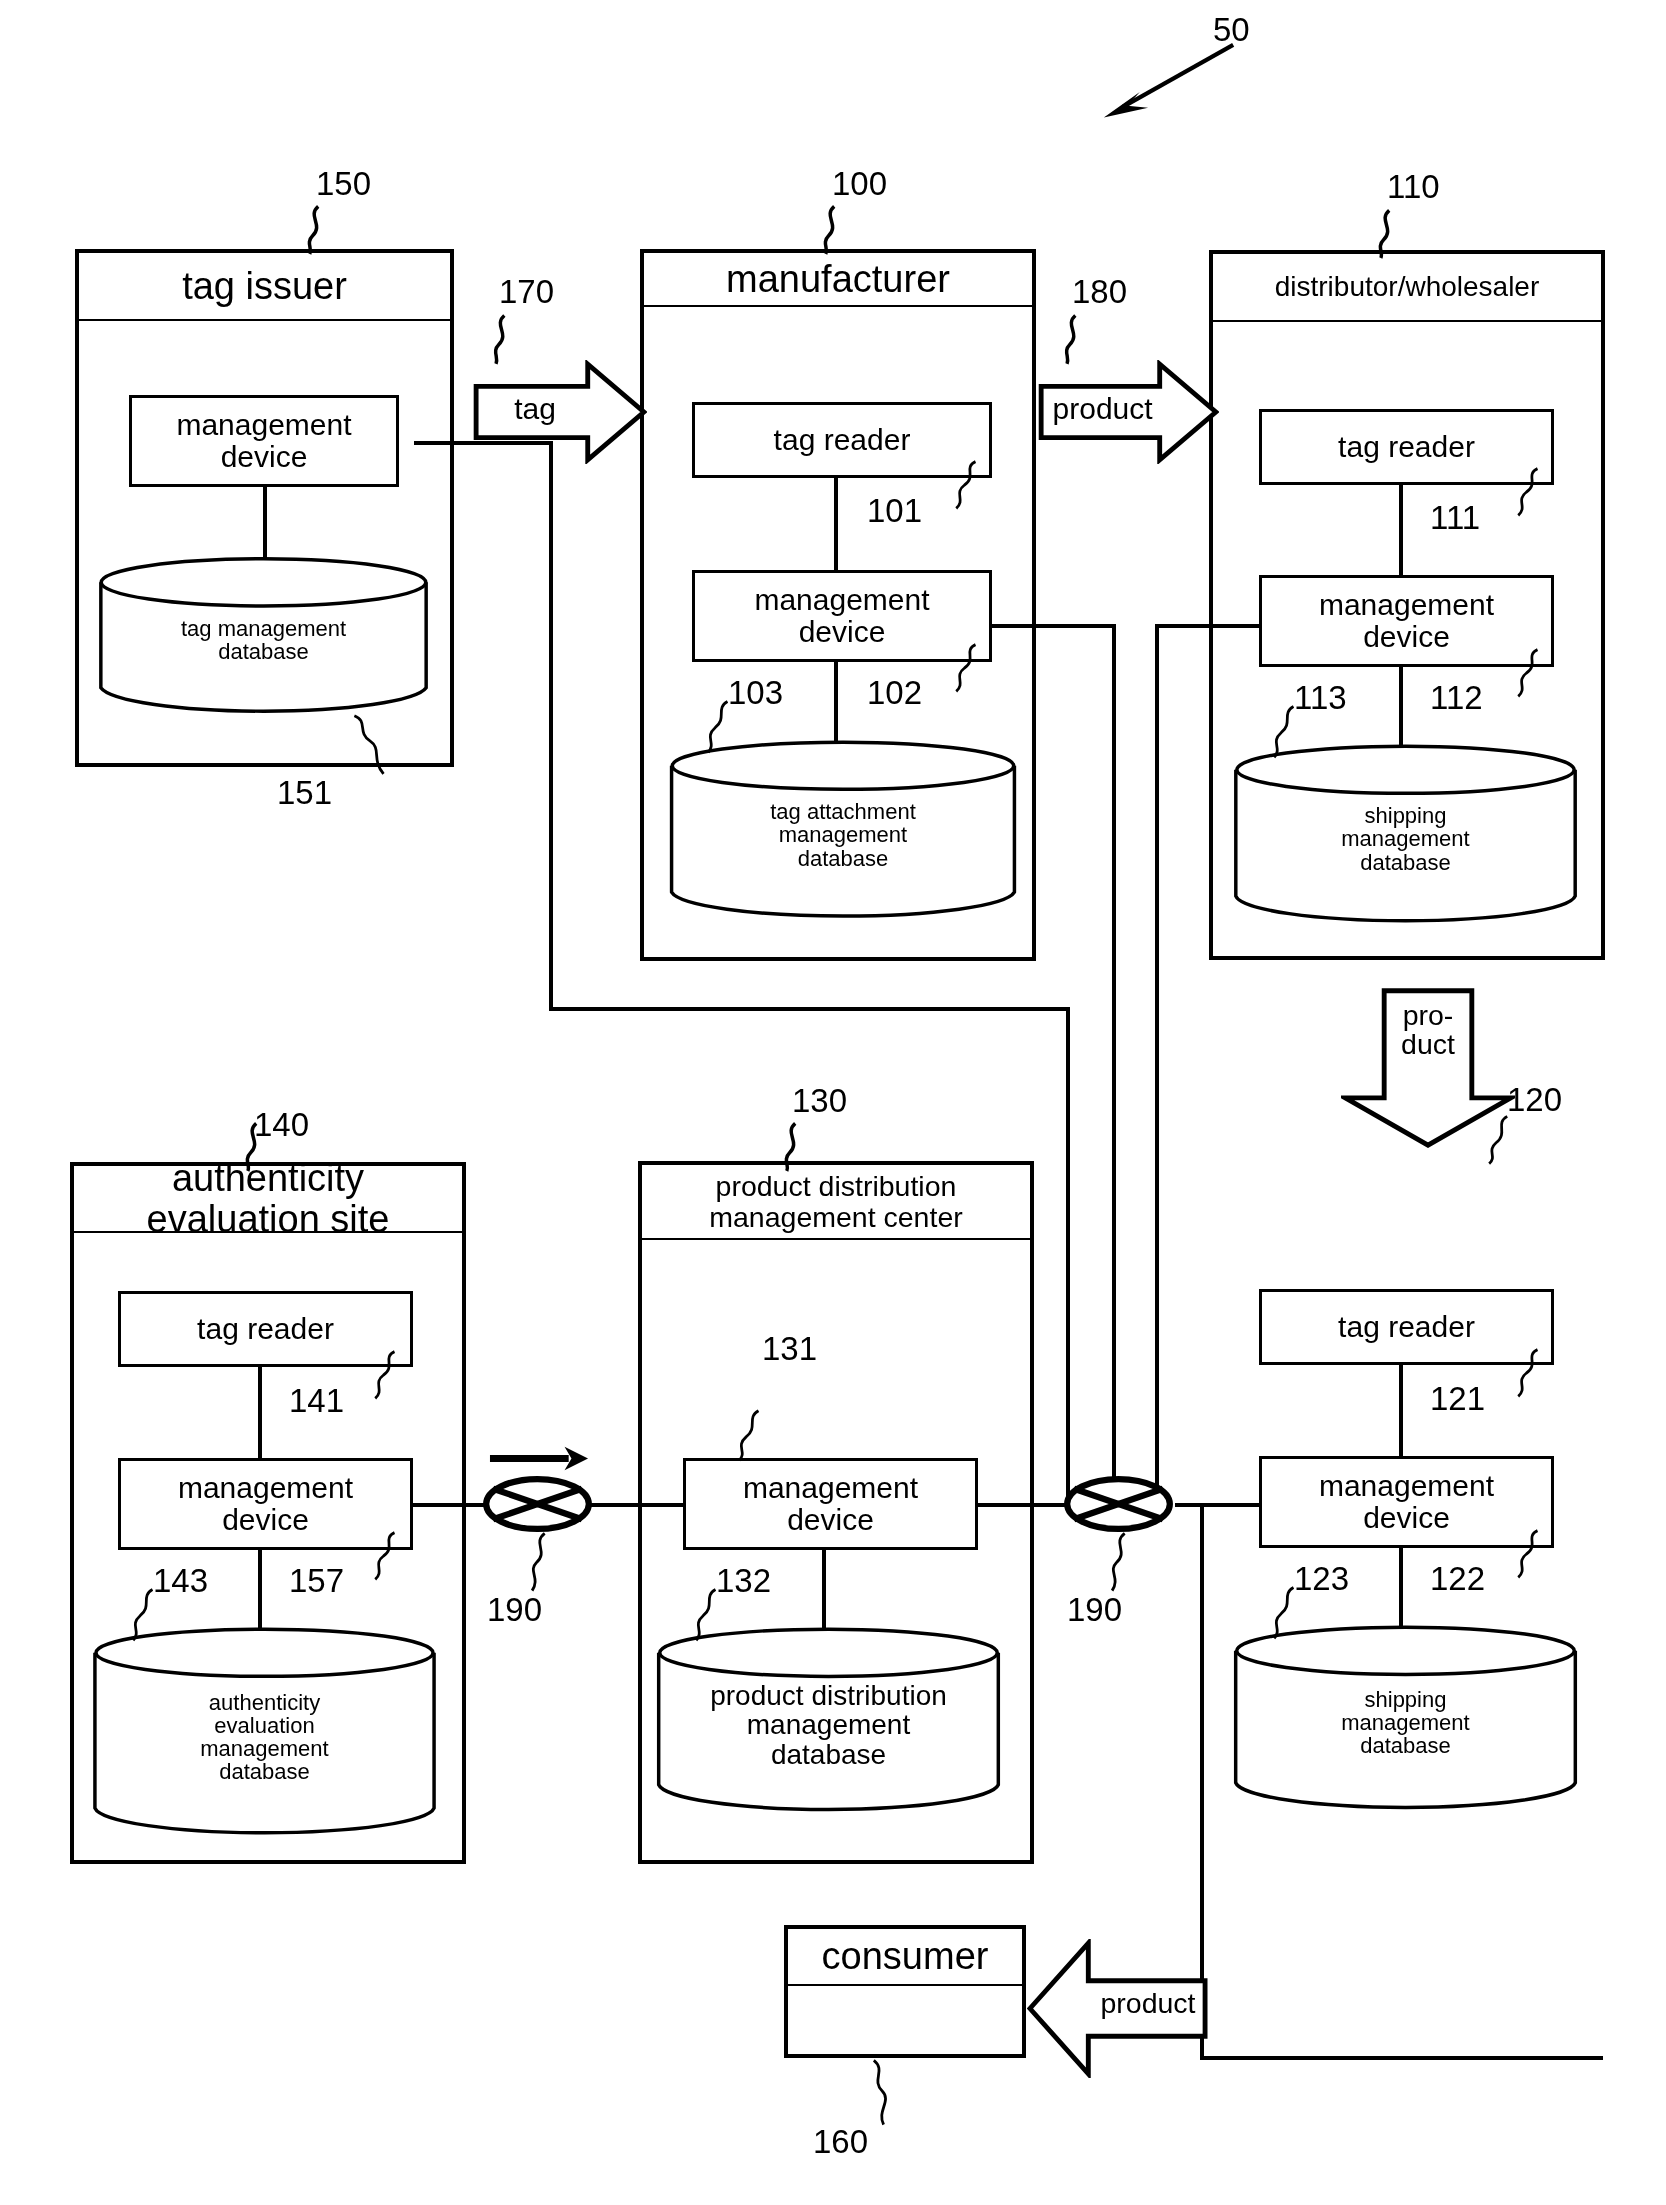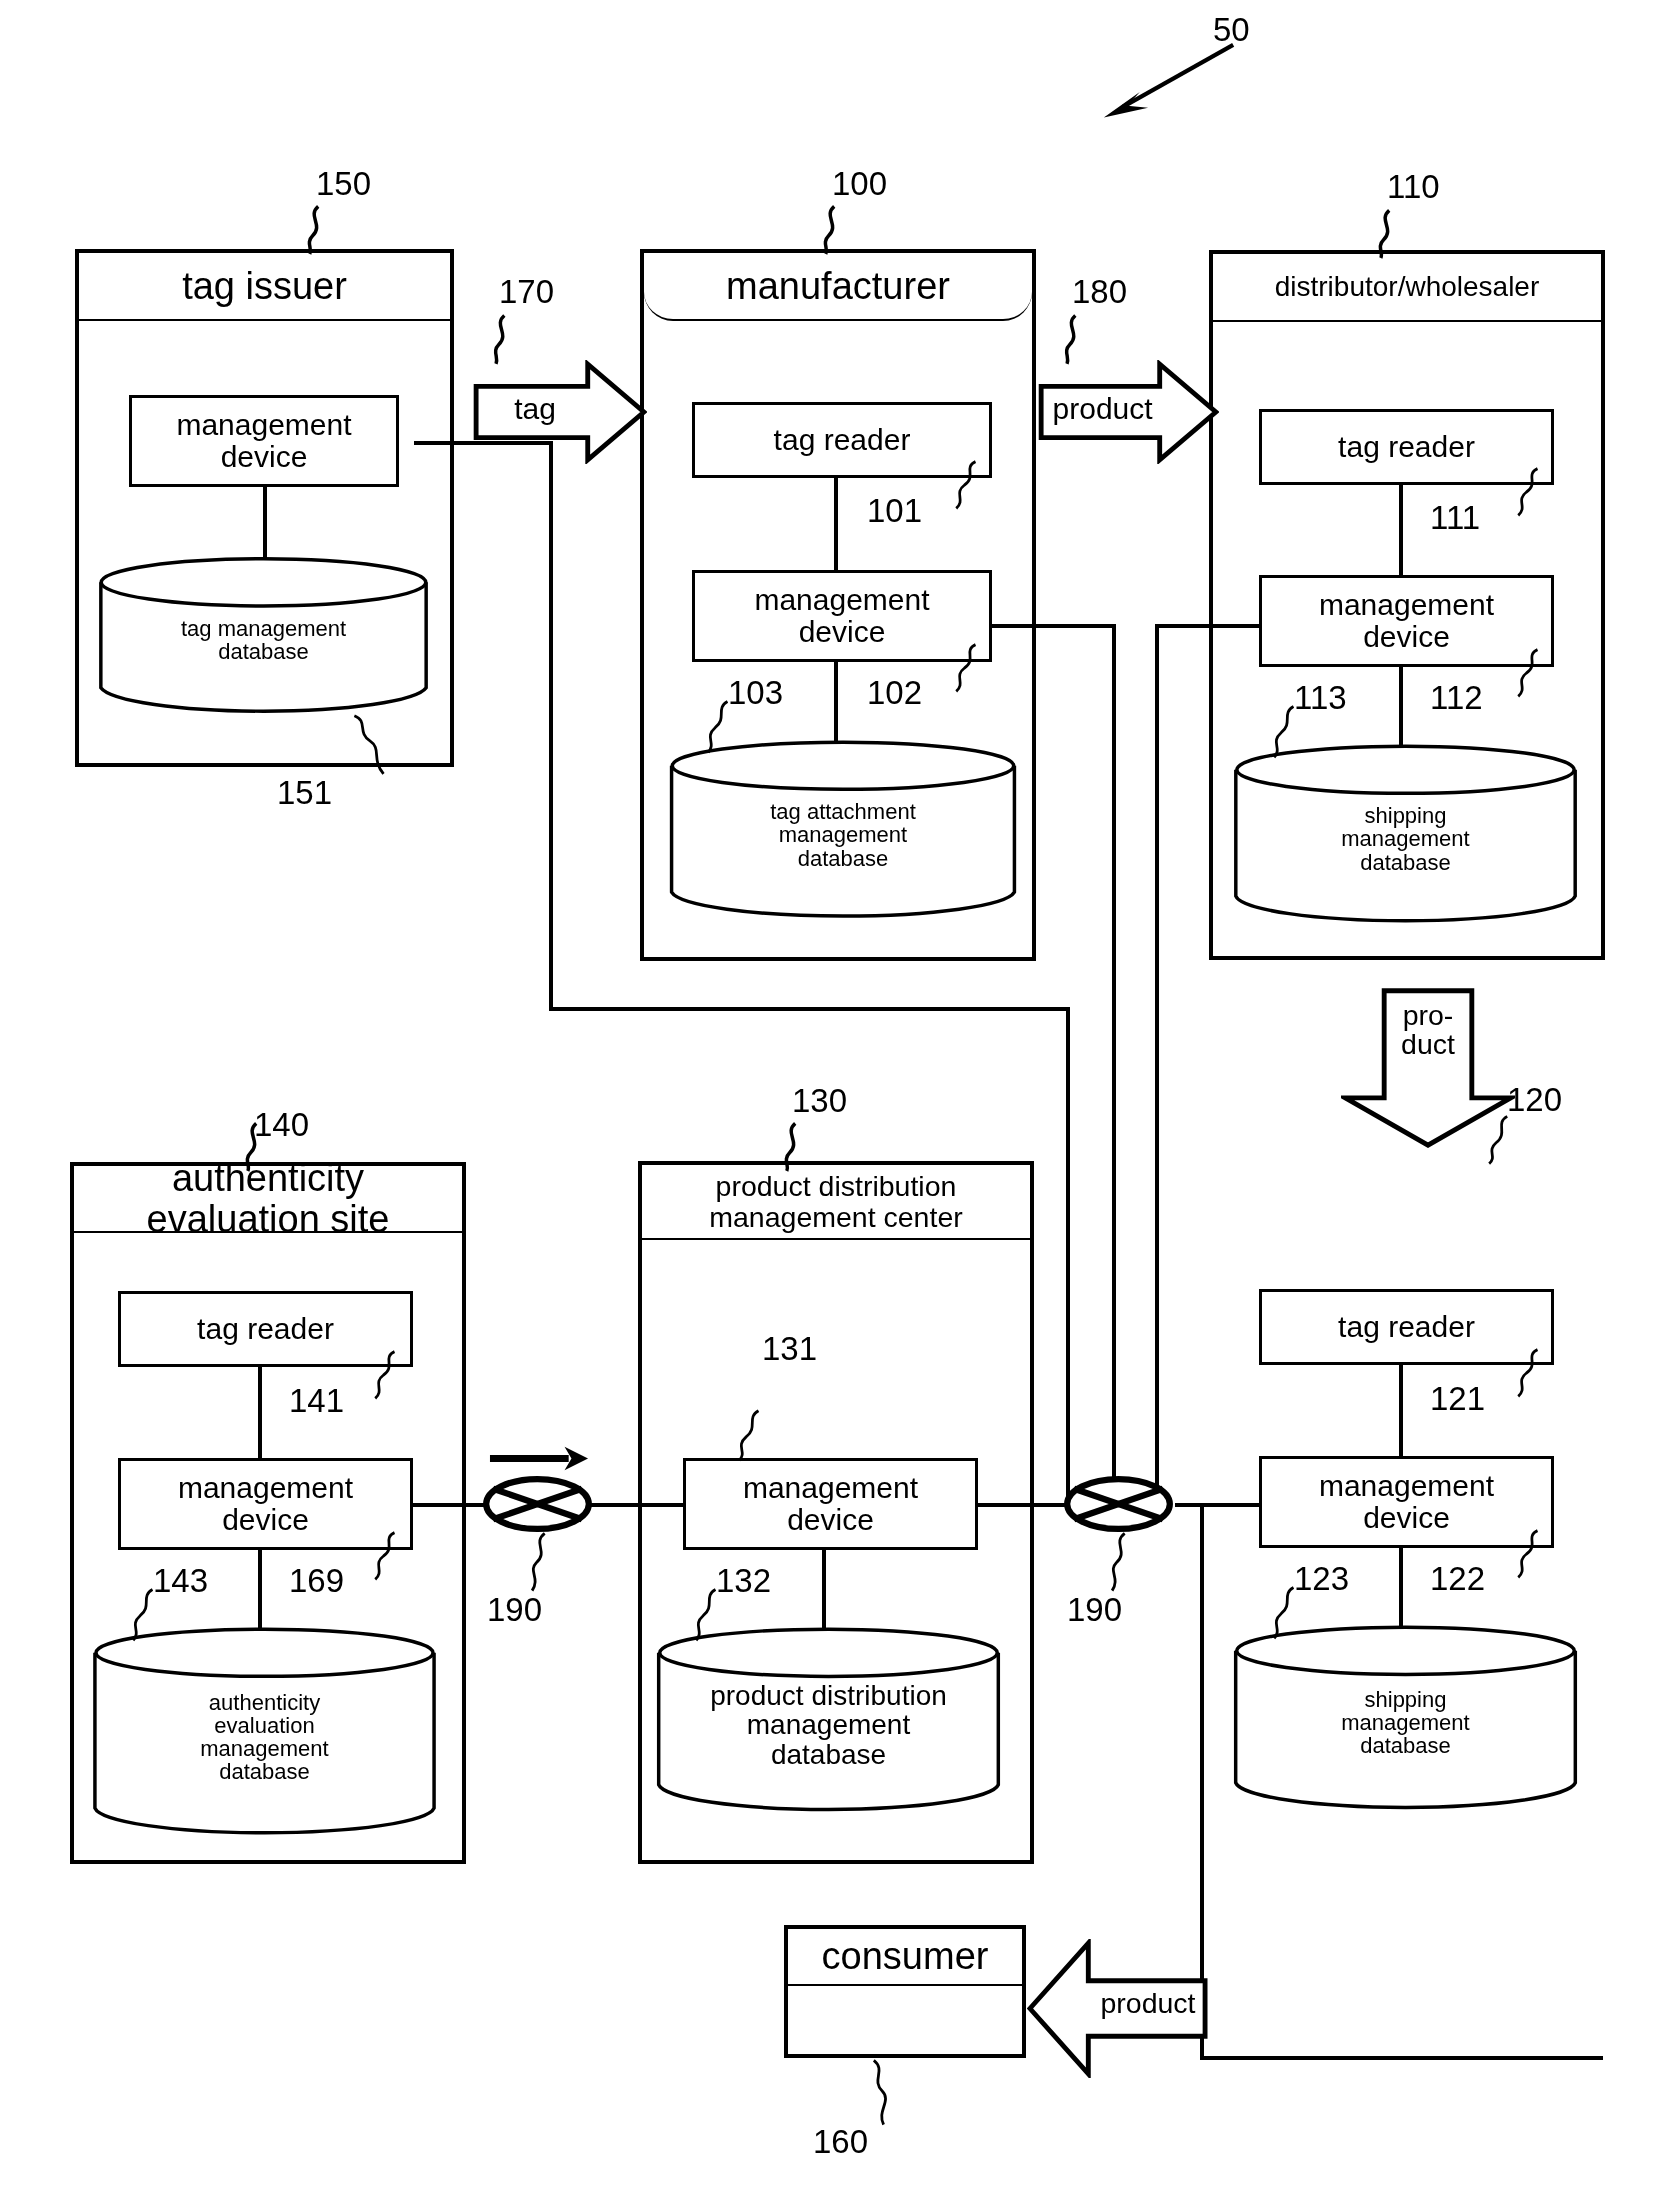--- a/index.html
+++ b/index.html
@@ -186,21 +186,21 @@
     <div class="ba-label" style="left:7px;top:33px;width:110px;">tag</div>
   </div>
 
   <div class="ref" style="left:832px;top:167px;">100</div>
   <div class="squig" style="left:816px;top:205px;width:28px;height:49px;">
     <svg width="28" height="49" viewBox="0 0 40 70">
       <path d="M26 2 C 10 16, 34 28, 18 44 C 8 54, 18 62, 14 70" stroke="#000" stroke-width="5" fill="none"></path>
     </svg>
   </div>
   <div class="entity" style="left:640px;top:249px;width:396px;height:712px;">
-    <div class="entity-title" style="height:68px;border-radius:29px;">manufacturer</div>
+    <div class="entity-title" style="height:54px;">manufacturer</div>
   </div>
   <div class="compbox" style="left:692px;top:402px;width:300px;height:76px;">tag reader</div>
   <div class="vline" style="left:834px;top:477px;width:4.2px;height:93px;"></div>
   <div class="ref" style="left:867px;top:494px;">101</div>
   <div class="squig" style="left:948px;top:460px;width:33px;height:50px;">
     <svg width="33" height="50" viewBox="0 0 48 72">
       <path d="M40 2 C 22 10, 42 24, 24 36 C 8 48, 26 58, 12 70" stroke="#000" stroke-width="4" fill="none"></path>
     </svg>
   </div>
   <div class="compbox" style="left:692px;top:570px;width:300px;height:92px;">management
@@ -311,21 +311,21 @@
   </div>
   <div class="compbox" style="left:118px;top:1458px;width:295px;height:92px;">management
 device</div>
   <div class="vline" style="left:258px;top:1548px;width:4.2px;height:89px;"></div>
   <div class="ref" style="left:153px;top:1564px;">143</div>
   <div class="squig" style="left:125px;top:1588px;width:33px;height:54px;">
     <svg width="33" height="54" viewBox="0 0 48 78">
       <path d="M40 2 C 22 12, 40 26, 22 40 C 6 54, 24 62, 12 76" stroke="#000" stroke-width="4" fill="none"></path>
     </svg>
   </div>
-  <div class="ref" style="left:289px;top:1564px;">169</div>
+  <div class="ref" style="left:289px;top:1564px;">157</div>
   <div class="squig" style="left:367px;top:1531px;width:33px;height:50px;">
     <svg width="33" height="50" viewBox="0 0 48 72">
       <path d="M40 2 C 22 10, 42 24, 24 36 C 8 48, 26 58, 12 70" stroke="#000" stroke-width="4" fill="none"></path>
     </svg>
   </div>
   <div class="cyl" style="left:89px;top:1625px;width:351px;height:215px;">
     <svg width="351" height="215" viewBox="0 0 505 310">
       <path d="M8 40 L8 264 A 245 38 0 0 0 497 264 L497 40" fill="#fff" stroke="#000" stroke-width="5"></path>
       <ellipse cx="252.5" cy="40" rx="243" ry="34" fill="#fff" stroke="#000" stroke-width="5"></ellipse>
     </svg>

